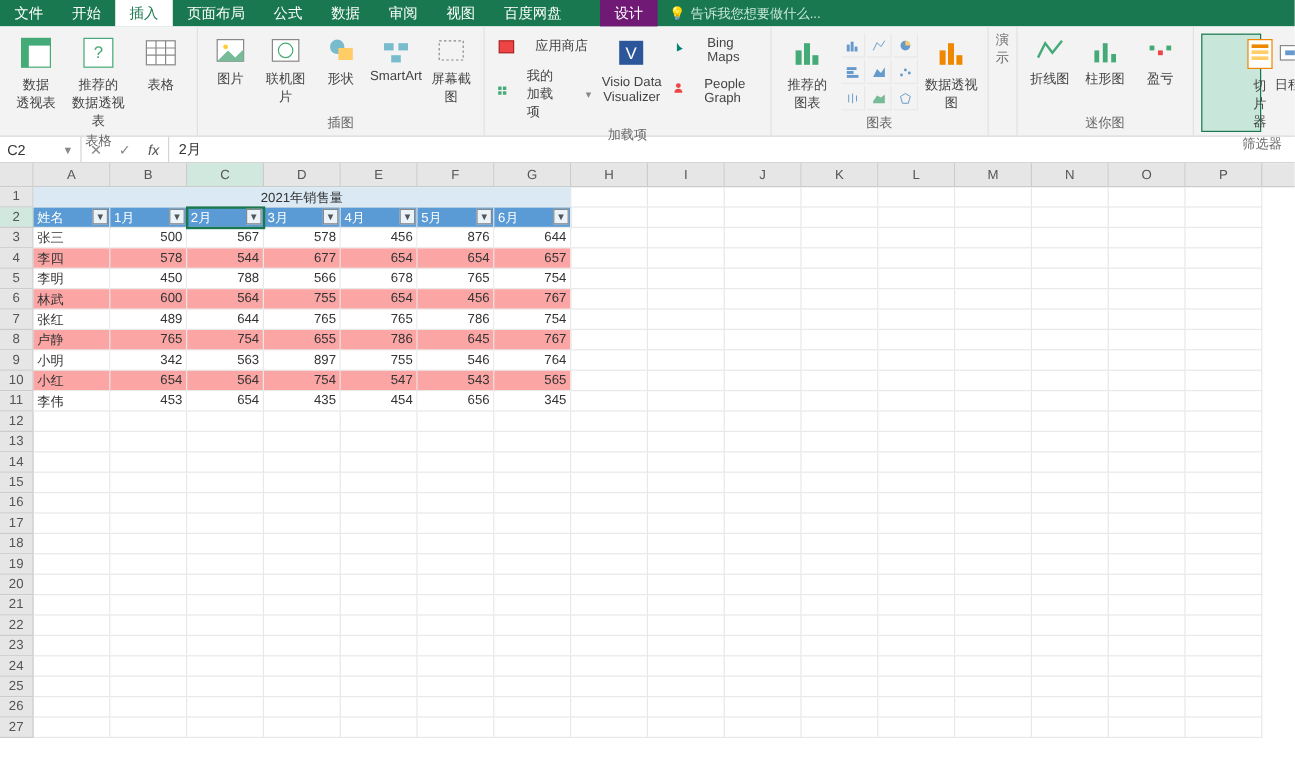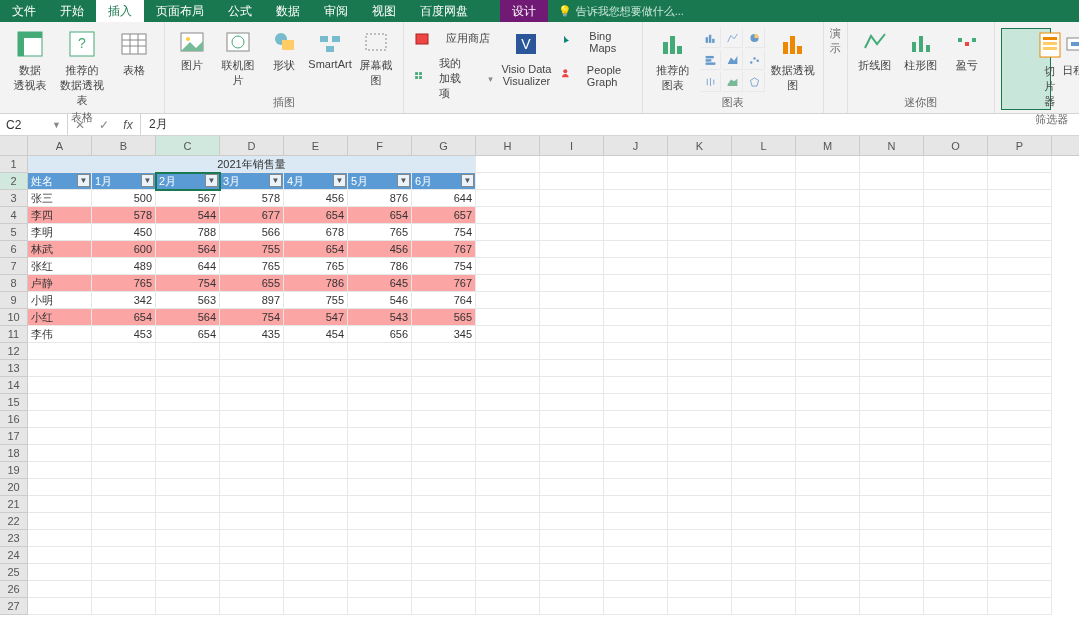--- a/index.html
+++ b/index.html
@@ -221,20 +221,21 @@
             <div class="icon">
               <svg viewBox="0 0 16 16">
                 <circle cx="8" cy="5" r="3" fill="#e44"></circle>
                 <path d="M3 14c0-3 2-5 5-5s5 2 5 5z" fill="#e44"></path>
               </svg>
             </div>
             <span>People Graph</span>
           </div>
       </div>
     </div>
+    <div class="group-label">加载项</div>
   </div>
 
   <div class="group">
     <div class="group-body">
       <div class="btn-big">
           <div class="icon">
             <svg viewBox="0 0 32 32">
               <rect x="6" y="14" width="5" height="12" fill="#4a7"></rect>
               <rect x="13" y="8" width="5" height="18" fill="#4a7"></rect>
               <rect x="20" y="18" width="5" height="8" fill="#4a7"></rect>

